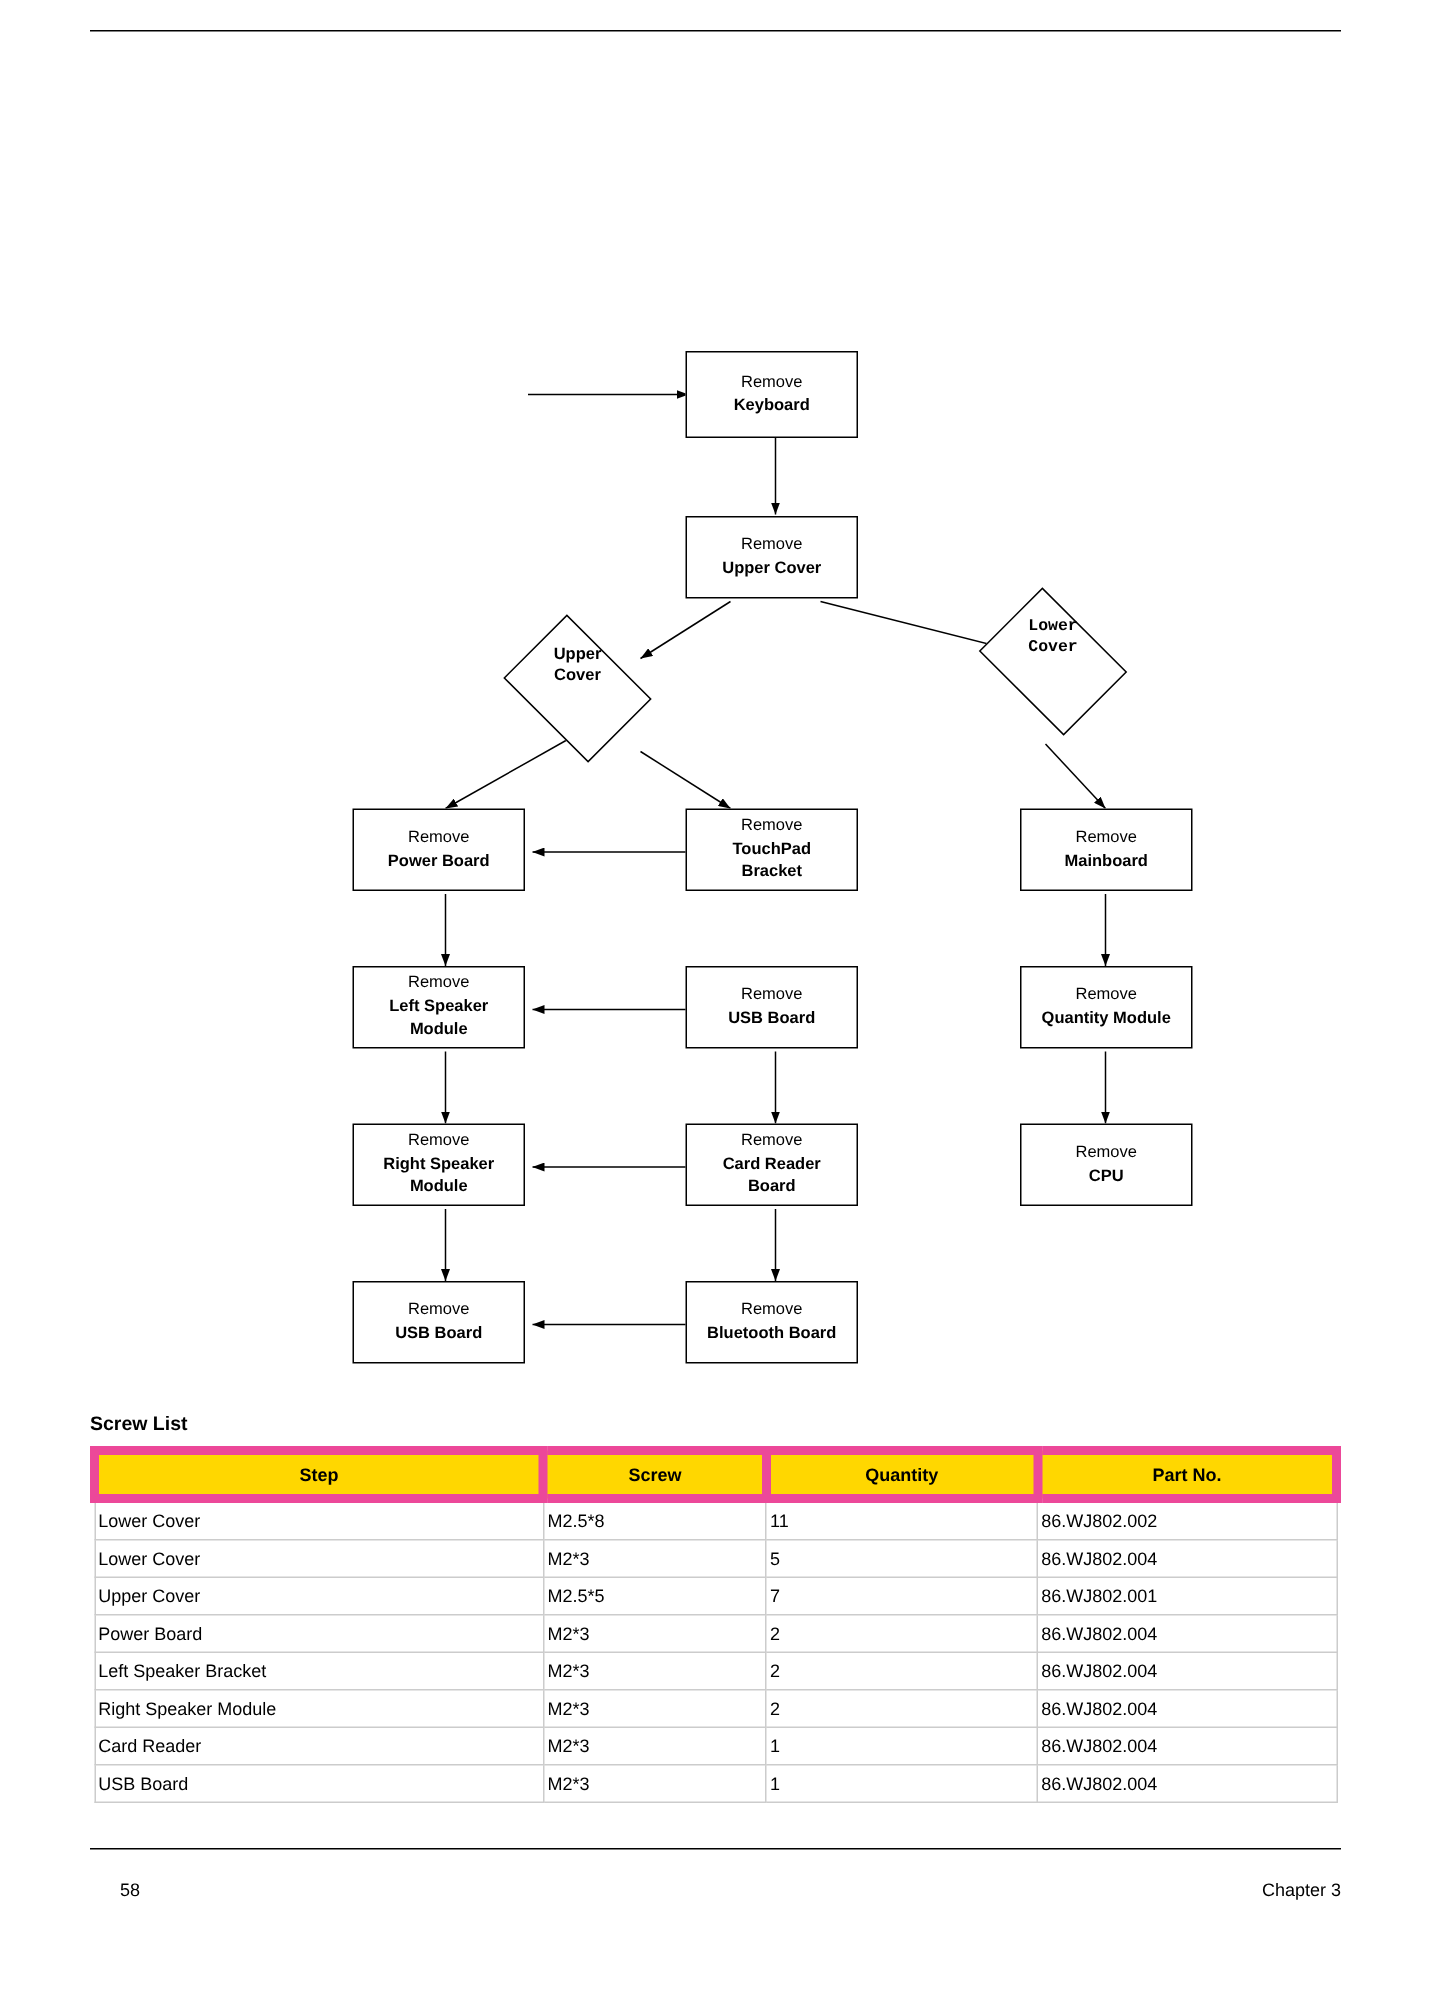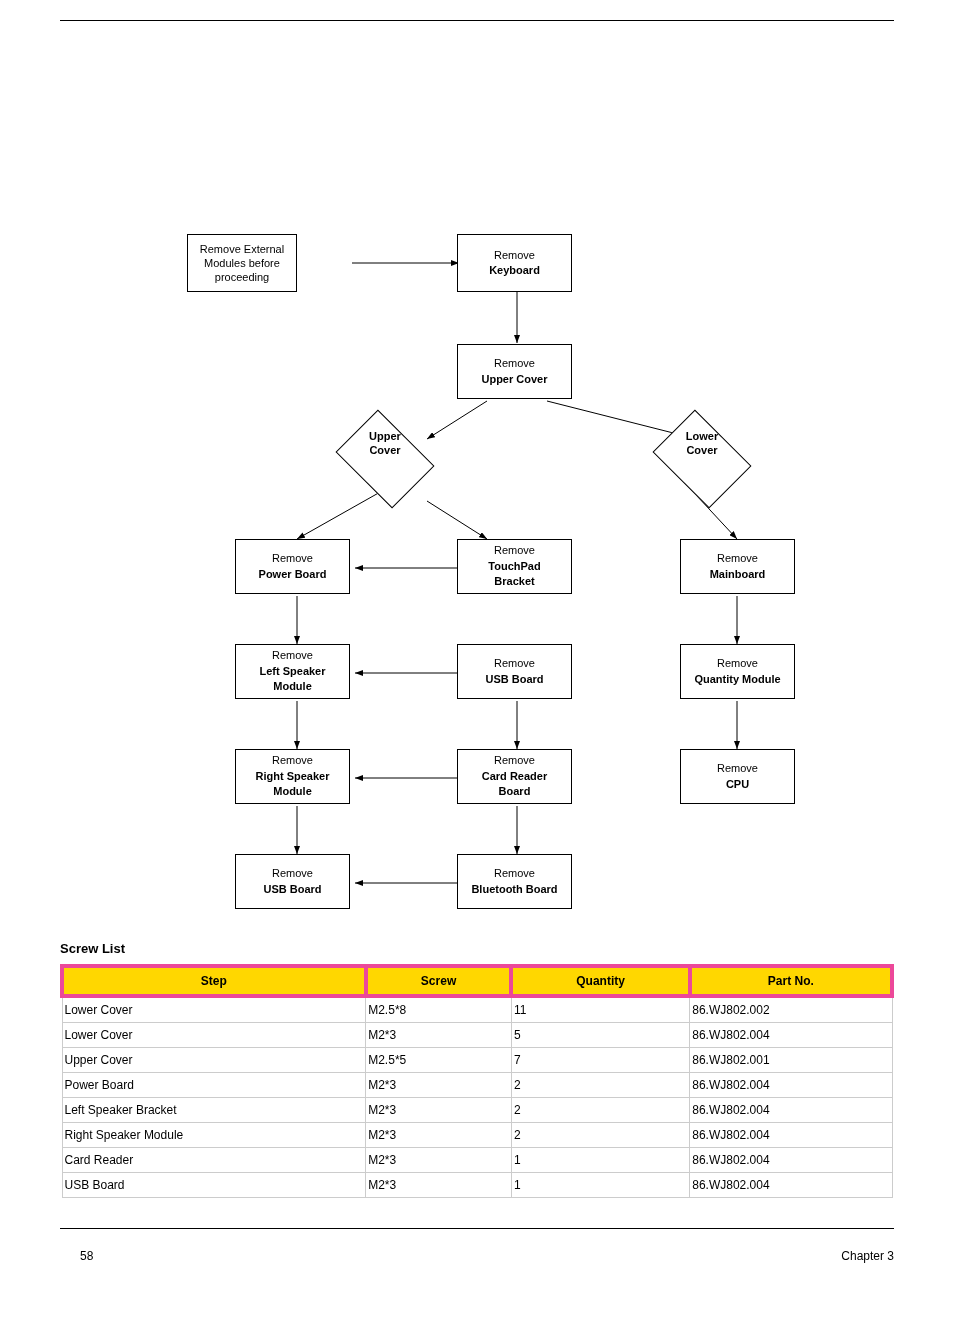--- a/index.html
+++ b/index.html
@@ -90,21 +90,21 @@
       font-weight: bold;
       font-size: 13px;
       margin-bottom: 8px;
     }
     table {
       width: 100%;
       border-collapse: collapse;
     }
     table thead tr th {
       background: #FFD700;
-      border: 4px solid #ec4899;
+      border: 6px solid #ec4899;
       padding: 6px 10px;
       font-weight: bold;
       font-size: 12px;
       text-align: center;
     }
     table tbody tr td {
       border: 1px solid #ccc;
       padding: 5px 2px;
       font-size: 12px;
     }
@@ -167,38 +167,35 @@
 
       <line x1="210" y1="755" x2="210" y2="803" stroke="#000" stroke-width="1" marker-end="url(#arrowhead)"></line>
 
       <line x1="372" y1="832" x2="268" y2="832" stroke="#000" stroke-width="1" marker-end="url(#arrowhead)"></line>
 
       <line x1="430" y1="650" x2="430" y2="698" stroke="#000" stroke-width="1" marker-end="url(#arrowhead)"></line>
 
       <line x1="430" y1="755" x2="430" y2="803" stroke="#000" stroke-width="1" marker-end="url(#arrowhead)"></line>
     </svg>
 
-    <div class="box" style="left:100px; top:183px; width:110px; height:58px;">
-      <span style="font-size:11px; line-height:1.3; text-align:center;">Remove External<br>Modules before<br>proceeding</span>
-    </div>
 
     <div class="box" style="left:370px; top:183px; width:115px; height:58px;">
       <span style="font-size:11px; line-height:1.4; text-align:center;">Remove<br><strong>Keyboard</strong></span>
     </div>
 
     <div class="box" style="left:370px; top:293px; width:115px; height:55px;">
       <span style="font-size:11px; line-height:1.4; text-align:center;">Remove<br><strong>Upper Cover</strong></span>
     </div>
 
     <div class="diamond-wrap" style="position:absolute; left:248px; top:378px; width:100px; height:70px;">
       <div class="diamond"></div>
       <span class="diamond-text">Upper<br>Cover</span>
     </div>
 
-    <div class="diamond-wrap" style="position:absolute; left:565px; top:378px; width:100px; height:70px;">
+    <div class="diamond-wrap" style="position:absolute; left:565px; top:360px; width:100px; height:70px;font-family:Liberation Mono, monospace;">
       <div class="diamond"></div>
       <span class="diamond-text">Lower<br>Cover</span>
     </div>
 
     <div class="box" style="left:148px; top:488px; width:115px; height:55px;">
       <span style="font-size:11px; line-height:1.4; text-align:center;">Remove<br><strong>Power Board</strong></span>
     </div>
 
     <div class="box" style="left:370px; top:488px; width:115px; height:55px;">
       <span style="font-size:11px; line-height:1.4; text-align:center;">Remove<br><strong>TouchPad<br>Bracket</strong></span>

